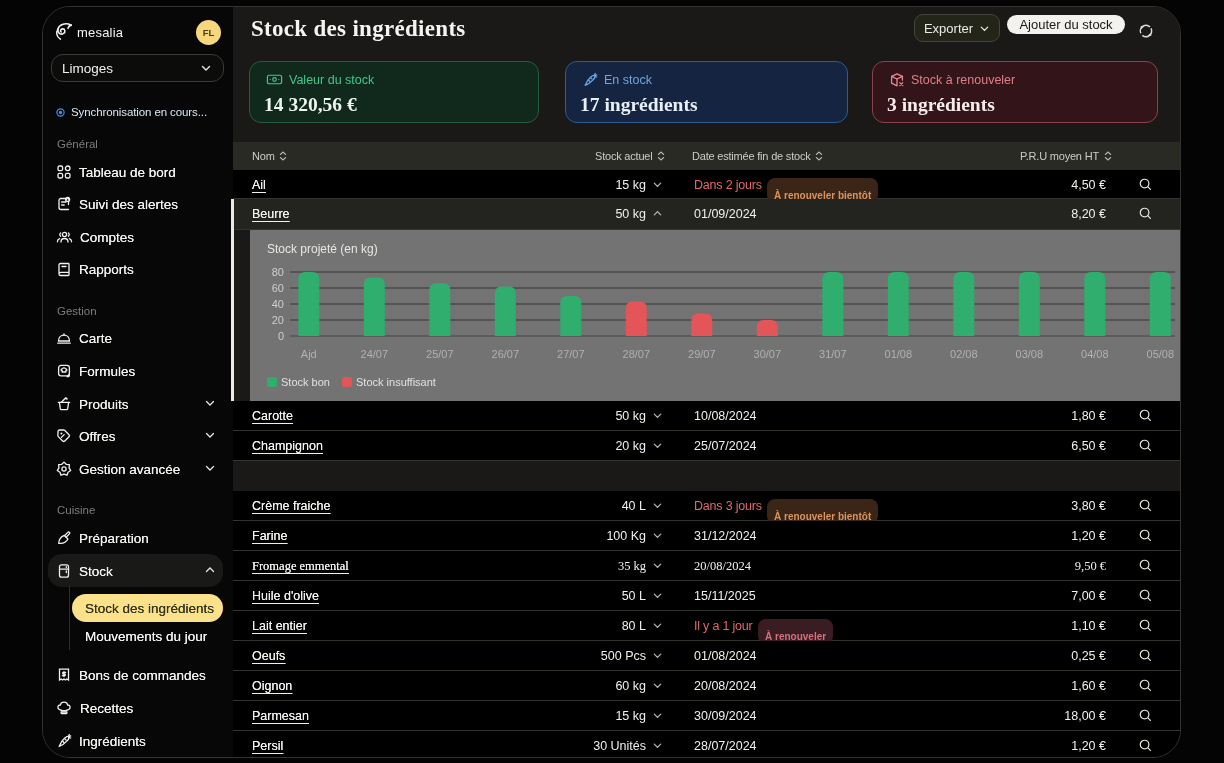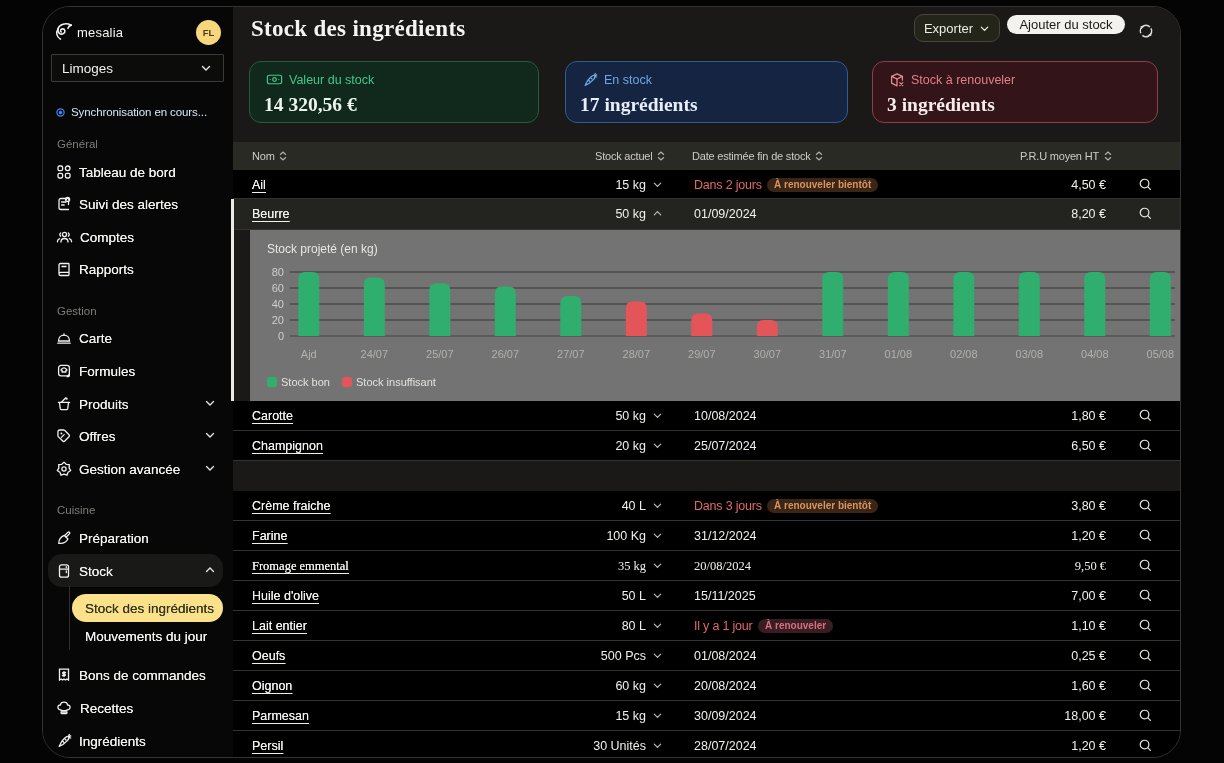--- a/index.html
+++ b/index.html
@@ -9,21 +9,21 @@
   .frame { position:absolute; left:42px; top:6px; width:1139px; height:752px;
     background:#0a0a09; border:1px solid #333331; border-radius:28px; overflow:hidden; }
   
   .side { position:absolute; left:0; top:0; width:190px; height:100%; background:#070707; }
   .logo { position:absolute; left:9px; top:12px; height:26px; display:flex; align-items:center; }
   .logo .word { color:#f5f4f1; font-size:13px; font-weight:400; letter-spacing:.2px; margin-left:3px; }
   .avatar { position:absolute; left:153px; top:13px; width:25px; height:25px; border-radius:50%;
     background:#f6d77c; color:#4a3c14; font-size:9.5px; font-weight:700;
     display:flex; align-items:center; justify-content:center; }
   .select { position:absolute; left:8px; top:47px; width:173px; height:28px; border:1px solid #3a3a38;
-    border-radius:1px; background:#0c0c0b; display:flex; align-items:center; color:#f2f1ee; font-size:13.5px;
+    border-radius:12px; background:#0c0c0b; display:flex; align-items:center; color:#f2f1ee; font-size:13.5px;
     padding-left:10px; }
   .select svg { position:absolute; right:11px; }
   .sync { position:absolute; left:13px; top:97px; height:16px; display:flex; align-items:center;
     color:#d9e6f6; font-size:11.5px; letter-spacing:-0.1px; }
   .sec { position:absolute; left:14px; color:#7e7d79; font-size:11.5px; }
   .it { position:absolute; left:13px; height:26px; display:flex; align-items:center;
     color:#f2f1ee; font-size:13.5px; font-weight:500; text-shadow:0 0 0.4px #f2f1ee; }
   .it svg.ic { margin-right:7px; }
   .it .chev { position:absolute; left:148px; }
   .stockbg { position:absolute; left:5px; top:547px; width:175px; height:33px; border-radius:14px; background:#191918; }
@@ -57,21 +57,21 @@
   .row { position:absolute; left:0; width:949px; height:30px; background:#000000;
     border-bottom:1px solid #34342e; color:#f1f0ed; font-size:12.5px; }
   .row > span { position:absolute; top:8px; }
   .c-name { left:19px; text-decoration:underline; text-underline-offset:3px; text-shadow:0 0 0.3px #f1f0ed; }
   .c-stock { right:536px; }
   .c-chev { left:419px; top:9px !important; }
   .c-date { left:461px; }
   .c-price { right:76px; }
   .c-search { left:905px; top:7px !important; }
   .alert { color:#e0696c; letter-spacing:-0.2px; }
-  .badge { position:absolute; left:534px; top:7px; padding:1px 7px 2px; border-radius:8px;
+  .badge { position:absolute; left:534px; top:7px; padding:12px 7px 2px; border-radius:8px;
     background:#3a2517; color:#d9945f; font-size:10px; font-weight:700; white-space:nowrap; }
   .badge.red { background:#3a1c23; color:#d4717e; left:525px; }
   .panel { position:absolute; left:17px; top:223px; width:949px; height:171px; background:#737373; }
   .lborder { position:absolute; left:-2px; top:192px; width:3px; height:202px; background:#eceae6; z-index:5; }
 </style>
 </head>
 <body>
 <div class="frame">
   <aside class="side">
     <div class="logo">

